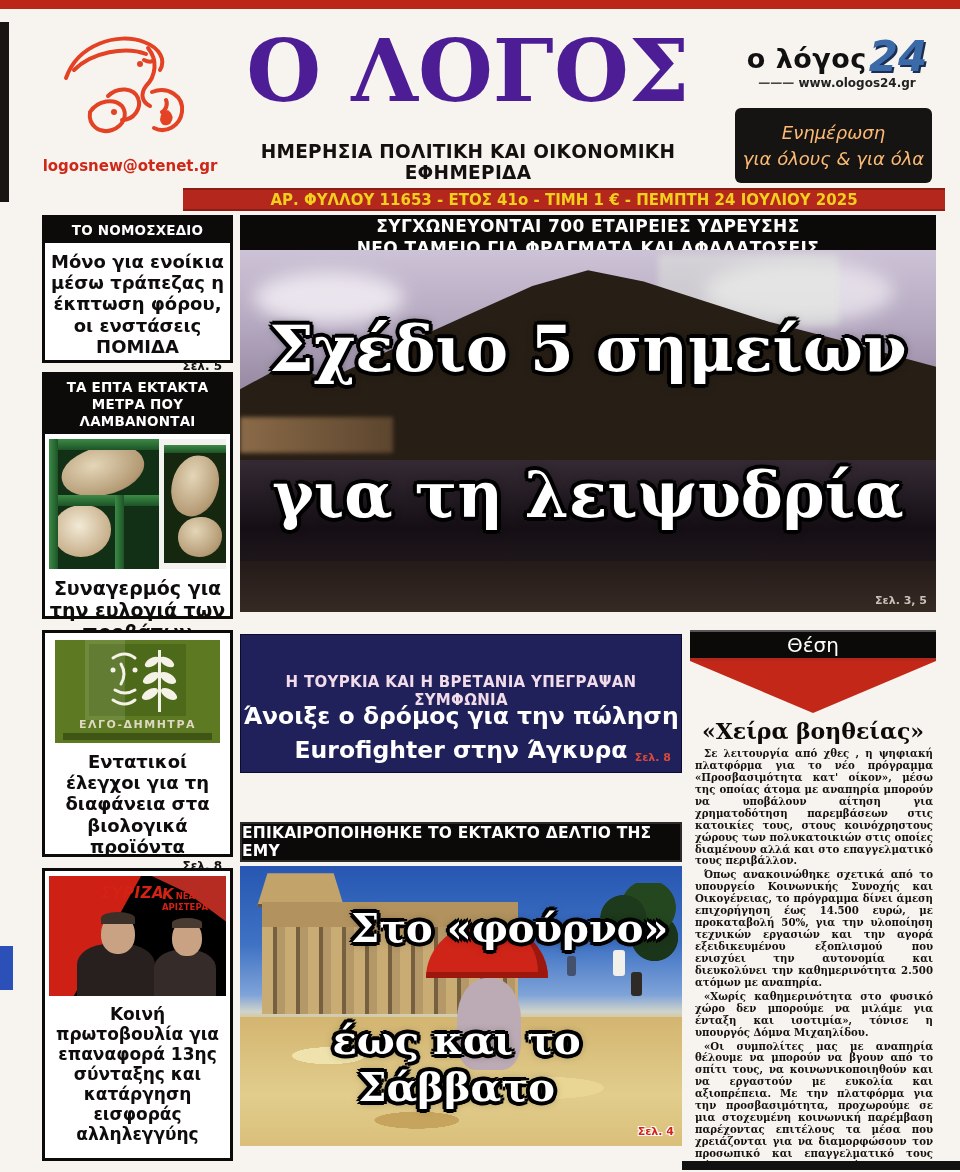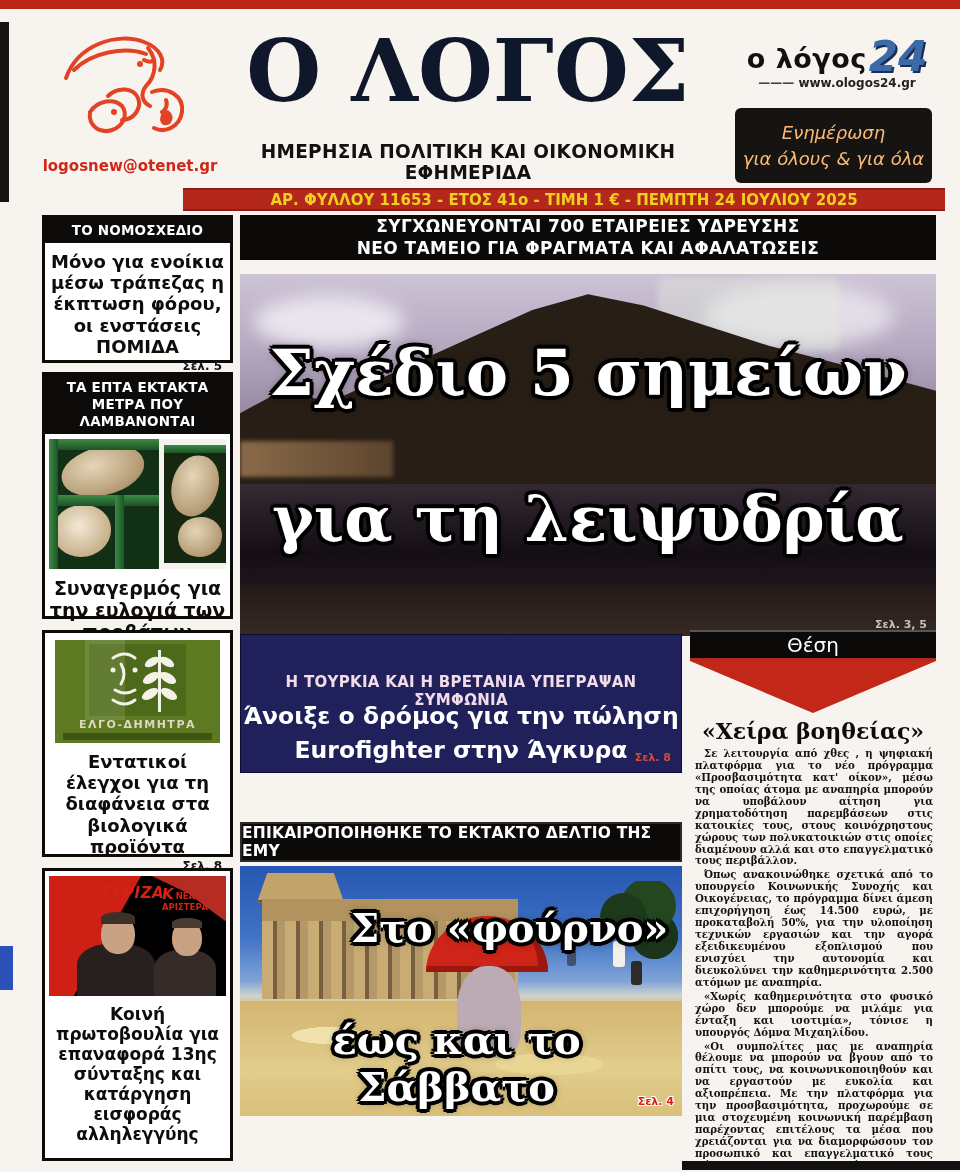--- a/index.html
+++ b/index.html
@@ -6,21 +6,21 @@
   body { background:#e9e4dd; font-family:"DejaVu Sans", sans-serif; }
   .page { position:relative; width:960px; height:1172px; background:#f7f4ef; overflow:hidden; margin:0 auto; }
 
   .abs { position:absolute; }
 
   
   .top-strip { top:0; left:0; width:960px; height:9px; background:#bb2619; }
   .edge-bar { top:22px; left:0; width:9px; height:180px; background:#191513; }
   .edge-blue { top:946px; left:0; width:13px; height:44px; background:#2b50b8; }
   .masthead { top:24px; left:222px; width:492px; text-align:center;
-    font-family:"DejaVu Serif", serif; font-weight:bold; font-size:86px; line-height:1.1; color:#0f172a; }
+    font-family:"DejaVu Serif", serif; font-weight:bold; font-size:86px; line-height:1.1; color:#4c1d95; }
   .subtitle { top:141px; left:212px; width:512px; text-align:center;
     font-weight:bold; font-size:18.5px; color:#131110; letter-spacing:.3px; }
   .logo-art { top:26px; left:48px; width:158px; height:128px; }
   .email { top:157px; left:28px; width:204px; text-align:center;
     color:#cf2718; font-weight:bold; font-size:15px; }
 
   .logo24 { top:40px; left:742px; width:190px; text-align:center; color:#111; }
   .logo24-row { display:flex; align-items:flex-end; justify-content:center; }
   .logo24-name { font-weight:bold; font-size:27px; letter-spacing:.5px; }
   .logo24-num { font-weight:bold; font-style:italic; font-size:42px; line-height:.8;
@@ -75,21 +75,21 @@
   .syr .l-syriza { position:absolute; top:8px; left:52px; color:#d42315; font-weight:bold; font-style:italic; font-size:15px; letter-spacing:.5px; }
   .syr .l-nea { position:absolute; top:10px; right:4px; width:60px; color:#d42315; font-weight:bold; font-size:8.5px; line-height:1.1; text-align:left; }
   .syr .l-nea b { font-size:15px; display:inline-block; transform:skewX(-8deg); margin-right:2px; }
 
   
   .banner { left:240px; top:215px; width:696px; height:45px; background:#0c0a09; color:#fdfdfd;
     display:flex; flex-direction:column; align-items:center; justify-content:center;
     font-weight:bold; font-size:17px; line-height:1.28; letter-spacing:.4px; }
 
   .photo { overflow:hidden; }
-  .lead-photo { left:240px; top:274px; width:696px; height:362px; background:#241d22; }
+  .lead-photo { left:240px; top:250px; width:696px; height:362px; background:#241d22; }
   .sky { position:absolute; inset:0; background:linear-gradient(180deg,#cdc3d6 0%,#b2a6be 22%,#978aa2 38%,#6e5f6e 52%,#3a2e38 62%,#191218 75%,#1c1419 100%); }
   .cloud { position:absolute; background:#f2eef4; border-radius:50%; filter:blur(9px); opacity:.85; }
   .bleed { position:absolute; right:14%; top:1%; width:26%; height:20%; background:rgba(230,238,222,.38); filter:blur(3px); border-radius:4px; }
   .mountain { position:absolute; left:0; top:0; width:100%; height:62%; background:#271e15;
     clip-path:polygon(0 62%,6% 52%,13% 57%,22% 44%,32% 30%,42% 16%,50% 9%,58% 14%,66% 22%,76% 32%,86% 40%,94% 47%,100% 52%,100% 100%,0 100%); }
   .far-ridge { position:absolute; left:0; top:34%; width:30%; height:30%; background:#4a3a40;
     clip-path:polygon(0 40%,20% 10%,45% 45%,70% 25%,100% 70%,100% 100%,0 100%); opacity:.9; }
   .bank { position:absolute; left:0; top:46%; width:22%; height:10%; background:linear-gradient(90deg,#8a6a48,#5c452e); filter:blur(2px); }
   .water { position:absolute; left:0; bottom:0; width:100%; height:42%;
     background:linear-gradient(180deg,#352a34 0%,#150f15 45%,#231a1e 80%,#2c2120 100%); }
@@ -106,21 +106,21 @@
   .euro-kicker { position:absolute; top:38px; left:0; width:100%; text-align:center;
     color:#f2dcea; font-weight:bold; font-size:15px; letter-spacing:.3px; }
   .euro-head { position:absolute; top:64px; left:0; width:100%; text-align:center;
     color:#fff; font-weight:bold; font-size:23.5px; line-height:1.45; }
   .euro-ref { position:absolute; right:10px; bottom:8px; color:#d94a3a; font-weight:bold; font-size:11px; }
 
   .emy { left:240px; top:822px; width:442px; height:40px; background:#0c0a09; color:#fff;
     display:flex; align-items:center; justify-content:center; font-weight:bold; font-size:15.5px; letter-spacing:.2px;
     border:2px solid #2a2a2a; }
 
-  .acro { left:240px; top:866px; width:442px; height:250px; background:#2b5fb8; }
+  .acro { left:240px; top:866px; width:442px; height:280px; background:#2b5fb8; }
   .acro .sky2 { position:absolute; inset:0; background:linear-gradient(180deg,#2757b2 0%,#3f72c4 28%,#7fa3d8 46%,#cfd3cb 52%,#d9c07c 56%,#d9c07c 100%); }
   .acro .ground { position:absolute; left:0; bottom:0; width:100%; height:46%;
     background:
       radial-gradient(ellipse 60px 14px at 20% 30%, #efe2ad 0 60%, transparent 61%),
       radial-gradient(ellipse 90px 18px at 70% 55%, #e9d695 0 60%, transparent 61%),
       radial-gradient(ellipse 70px 14px at 40% 80%, #c7a45e 0 60%, transparent 61%),
       linear-gradient(180deg,#d3b570,#e2cd8d 60%,#d9bf7a); }
   .acro .temple { position:absolute; left:5%; top:13%; width:58%; height:40%; }
   .acro .entab { position:absolute; left:0; top:0; width:100%; height:22%; background:#b2935f; box-shadow:0 2px 0 #6e5436; }
   .acro .cols { position:absolute; left:0; top:22%; width:100%; height:78%;

